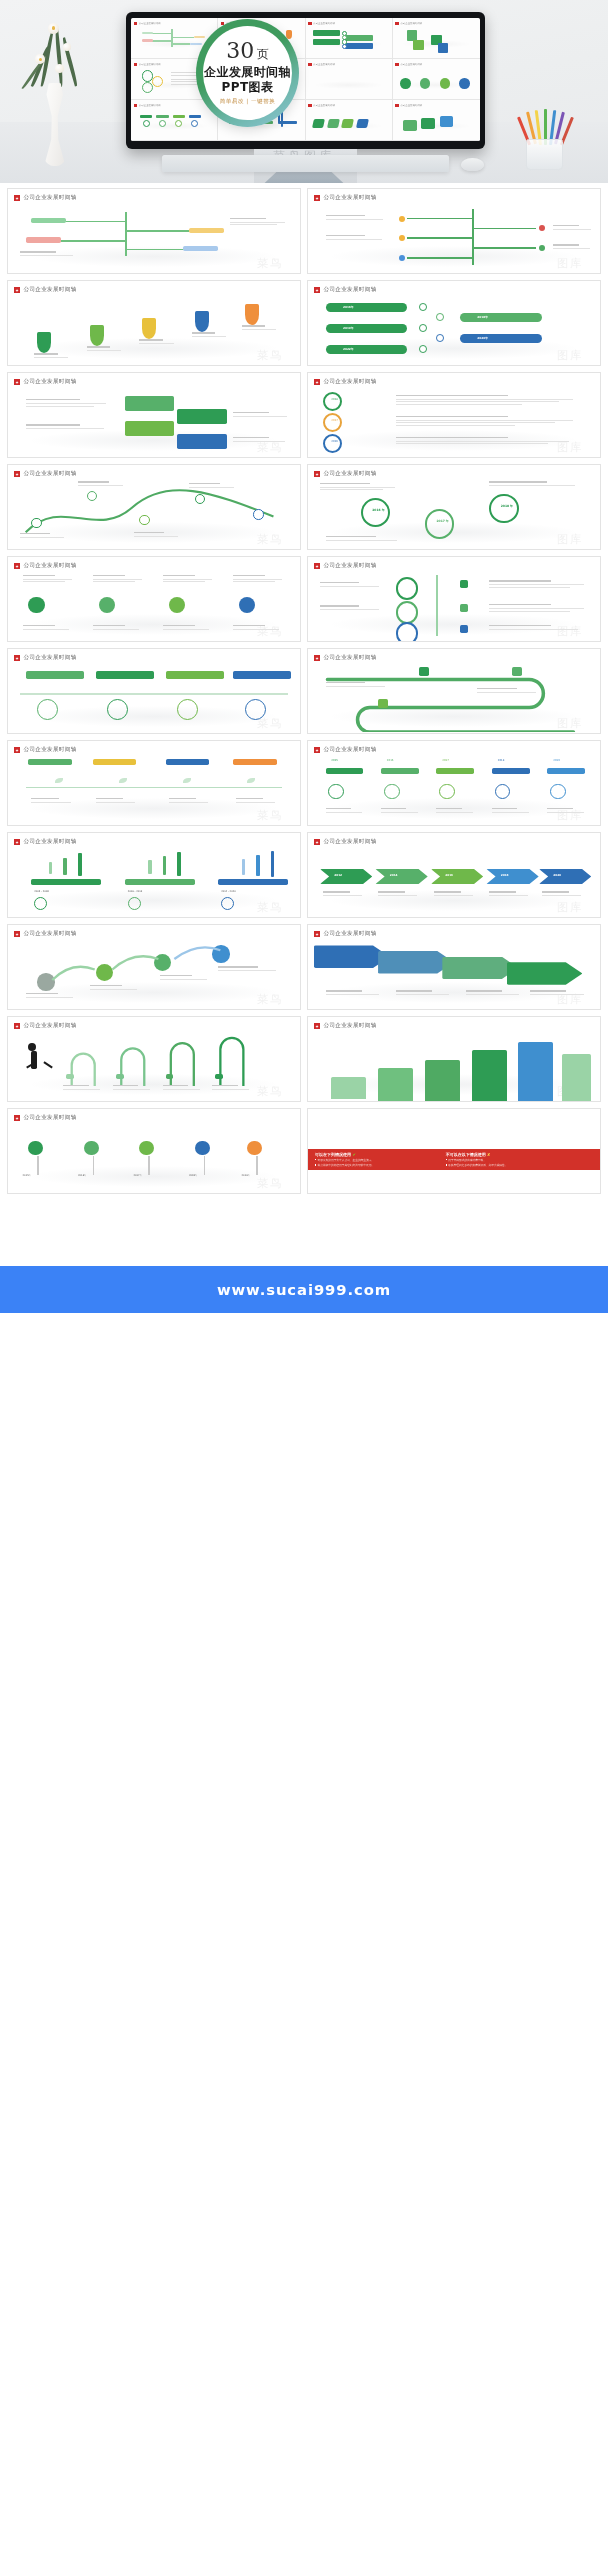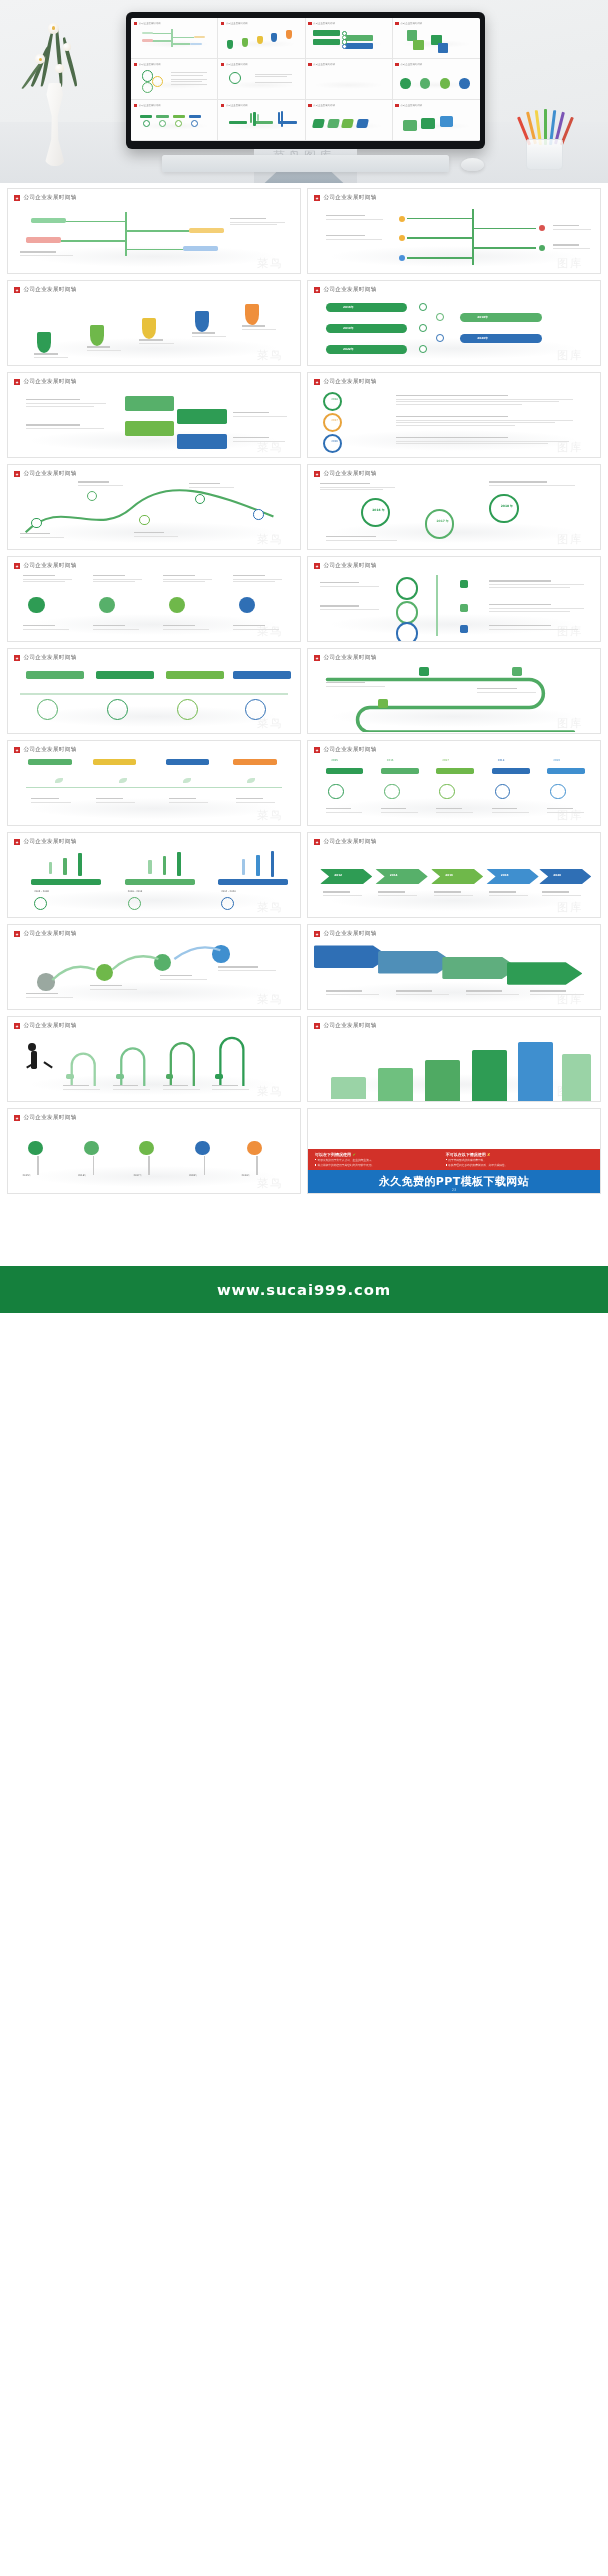--- a/index.html
+++ b/index.html
@@ -162,21 +162,21 @@
   .promo-blue-t { text-align:center; font-size:11px; font-weight:bold; color:#fff; padding-top:3.5px; letter-spacing:0.4px; }
   .promo-pg { position:absolute; right:50%; transform:translateX(50%); bottom:0.9px; font-size:3.5px; color:#bfe0f5; }
 
   
   .footer-pad { height:63px; background:#fff; }
   .bar-green {
     height:50px; background:#1fa87c; display:flex; align-items:center; justify-content:center;
   }
   .bar-green span { color:#fff; font-size:16.5px; font-weight:bold; letter-spacing:0.4px; }
   .bar-blue {
-    height:47px; background:#15803d; display:flex; align-items:center; justify-content:center;
+    height:47px; background:#3b82f6; display:flex; align-items:center; justify-content:center;
   }
   .bar-blue span { color:#fff; font-size:14.8px; font-weight:bold; letter-spacing:0.9px; }
   .bar-gap { height:8.7px; background:#fff; }
 </style>
 </head>
 <body>
 
 <div class="page">
 
   <div class="hero">
@@ -398,20 +398,28 @@
       <div class="pencil" style="left:528px;top:115px;height:29.5px;background:#e04a3b;transform:rotate(-22deg);"></div>
       <div class="pencil" style="left:534px;top:111px;height:33px;background:#f0a23c;transform:rotate(-14deg);"></div>
       <div class="pencil" style="left:539px;top:110px;height:35px;background:#f3d34a;transform:rotate(-7deg);"></div>
       <div class="pencil" style="left:544px;top:109px;height:36px;background:#5ab552;transform:rotate(0deg);"></div>
       <div class="pencil" style="left:549px;top:110px;height:35px;background:#3f8fcf;transform:rotate(7deg);"></div>
       <div class="pencil" style="left:554px;top:111px;height:33px;background:#7b54b5;transform:rotate(14deg);"></div>
       <div class="pencil" style="left:560px;top:115px;height:29.5px;background:#d0503f;transform:rotate(22deg);"></div>
       <div class="cup"></div>
     </div>
 
+    <div class="badge">
+      <div class="badge-pages">
+        <span>30</span><small>页</small>
+      </div>
+      <div class="badge-t1">企业发展时间轴</div>
+      <div class="badge-t2">PPT图表</div>
+      <div class="badge-sub">简单易改 | 一键替换</div>
+    </div>
   </div>
 
   <div class="grid-wrap">
     <div class="grid">
 
       <div class="slide">
         <div class="slide-hd">
             <span class="flag"></span>
             <span class="slide-title">公司企业发展时间轴</span>
           </div>
@@ -1115,24 +1123,20 @@
           <div class="pr-col">
             <div class="pr-h"><span>可以在下列情况使用</span> <span class="tick">✔</span></div>
             <div class="pr-li">可层次数的用于您个人公司、企业的商业演示、</div>
             <div class="pr-li">将公模板中的内容用于其它幻灯片母版中使用。</div>
           </div><div class="pr-col">
             <div class="pr-h"><span>不可以在以下情况使用</span> <span class="cross">✘</span></div>
             <div class="pr-li">用于自网形式的店铺付费下载。</div>
             <div class="pr-li">收集整理到汇攻布的免费资源后、刻录光碟销售。</div>
           </div>
         </div>
-        <div class="promo-blue">
-          <div class="promo-blue-t">永久免费的PPT模板下载网站</div>
-          <div class="promo-pg">23</div>
-        </div>
       </div>
 
     </div>
   </div>
 
   <div class="footer-pad"></div>
   <div class="bar-gap"></div>
   <div class="bar-blue">
     <span>www.sucai999.com</span>
   </div>

